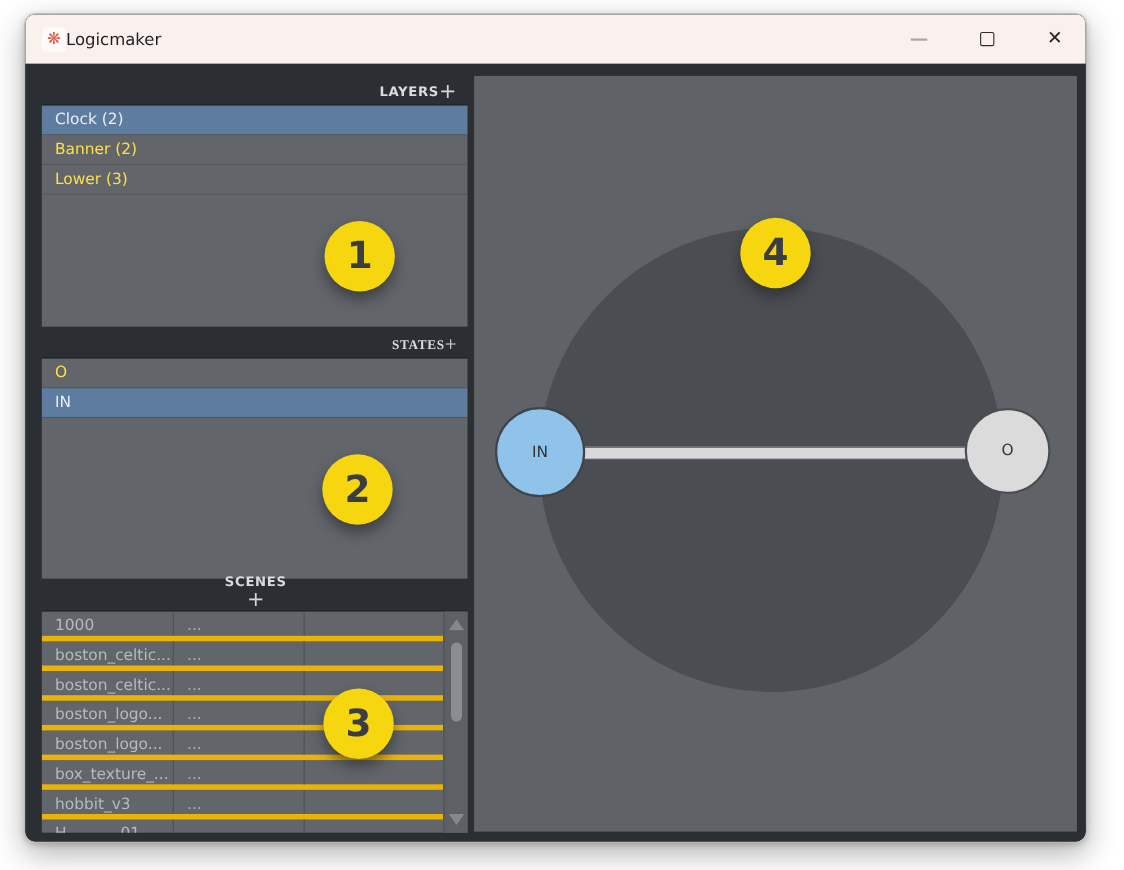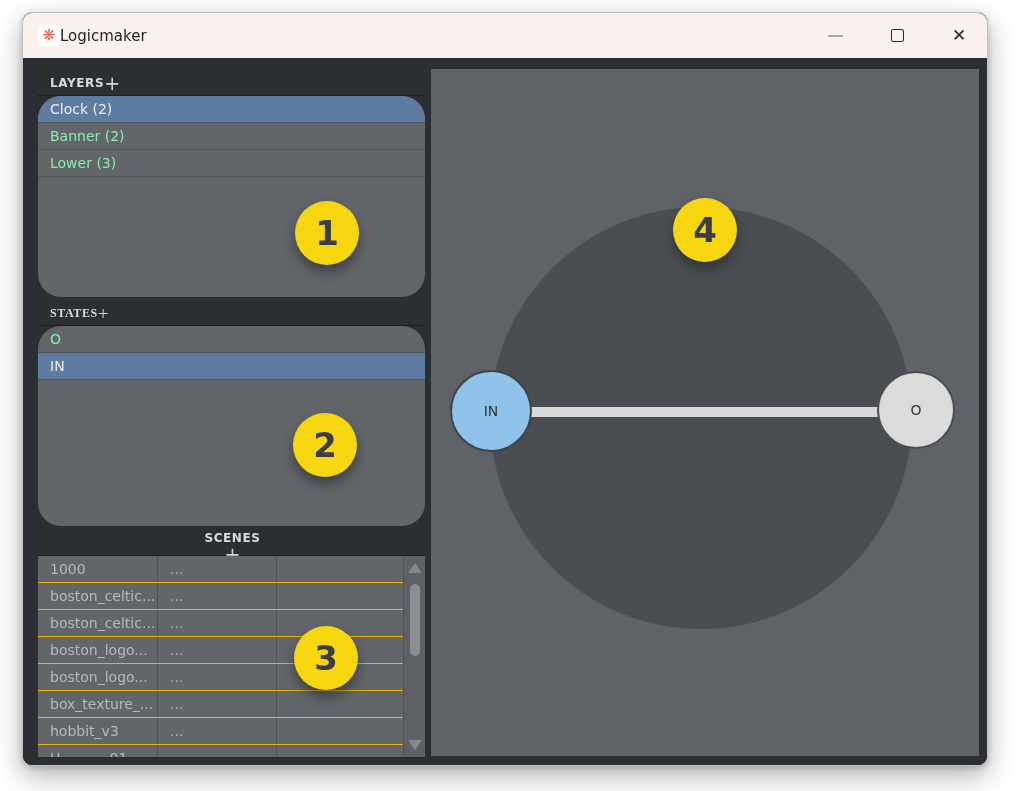--- a/index.html
+++ b/index.html
@@ -28,43 +28,43 @@
   .ctl { width: 24px; height: 24px; display: flex; align-items: center; justify-content: center; cursor: default; }
   .dash-glyph { display: block; width: 15px; height: 2px; background: #a9a6a4; }
   .box-glyph  { display: block; width: 13px; height: 13px; border: 1.6px solid #2c2c2c; border-radius: 2px; }
   .close-x { font-size: 17px; color: #242424; line-height: 1; }
 
   
   .content { position: absolute; left: 0; top: 45px; width: 966px; height: 709px; background: #2b2e33; }
 
   .panel-header {
     position: absolute; left: 15px; width: 387px; height: 25px;
-    display: flex; align-items: center; justify-content: flex-start;
+    display: flex; align-items: center; justify-content: flex-end;
     padding: 0 10px 0 12px; border-bottom: 1px solid #1b1d21;
   }
   .panel-title { font-size: 12px; font-weight: bold; letter-spacing: 0.6px; color: #d9dbde; }
   .add-btn { font-size: 19px; color: #d2d4d7; line-height: 1; cursor: default; }
 
-  .list { position: absolute; left: 15px; width: 387px; background: #626569; overflow: hidden; border-radius: 23px; }
+  .list { position: absolute; left: 15px; width: 387px; background: #626569; overflow: hidden; }
   .row {
     height: 27px; line-height: 26px; padding-left: 12px; font-size: 14px;
-    color: #86efac; border-bottom: 1px solid #53565a; cursor: default;
+    color: #fde047; border-bottom: 1px solid #53565a; cursor: default;
     white-space: nowrap; overflow: hidden;
   }
   .row.selected { background: #5d7ca0; color: #eceef0; }
 
   .layers-header { top: 13px; }
   .layers-list  { top: 38px;  height: 201px; }
   .states-header { top: 243px; font-family: Liberation Serif, serif; }
   .states-list  { top: 268px; height: 200px; }
   .scenes-header { top: 473px; flex-direction: column; }
 
   .scenes-region { position: absolute; left: 15px; top: 498px; width: 387px; height: 201px; background: #626569; }
   .scenes-table { position: absolute; left: 0; top: 0; width: 365px; height: 201px; overflow: hidden; }
-  .srow { display: flex; height: 27px; border-bottom: 1px solid #eab308; }
+  .srow { display: flex; height: 27px; border-bottom: 5px solid #eab308; }
   .scell { font-size: 14px; color: #b6b9bd; line-height: 26px; padding-left: 12px;
     white-space: nowrap; overflow: hidden; }
   .c1 { width: 120px; border-right: 1px solid #4e5156; }
   .c2 { width: 119px; border-right: 1px solid #4e5156; color: #a9acb0; }
   .c3 { flex: 1; }
 
   .vscrollbar { position: absolute; left: 365px; top: 0; width: 22px; height: 201px;
     background: #5d6064; border-left: 1px solid #4e5156; }
   .arrow-up { position: absolute; left: 4px; top: 7px; width: 0; height: 0;
     border-left: 7px solid transparent; border-right: 7px solid transparent;

